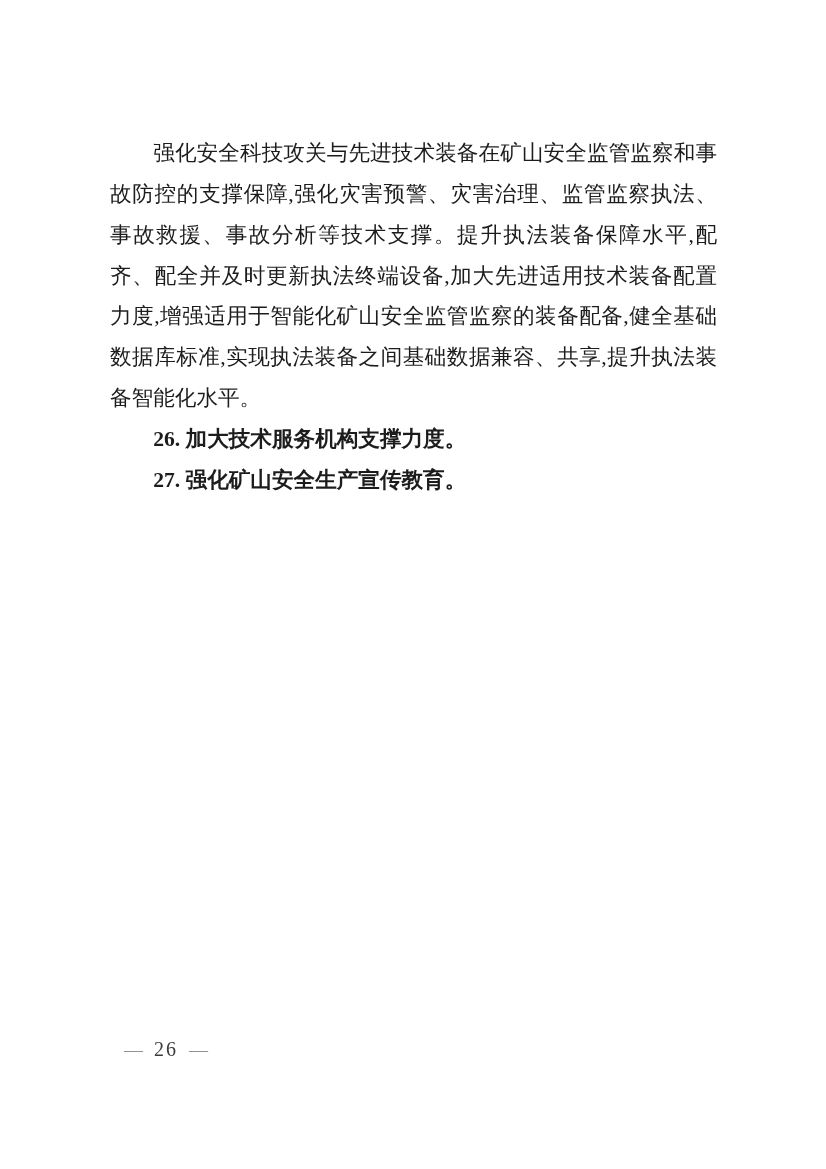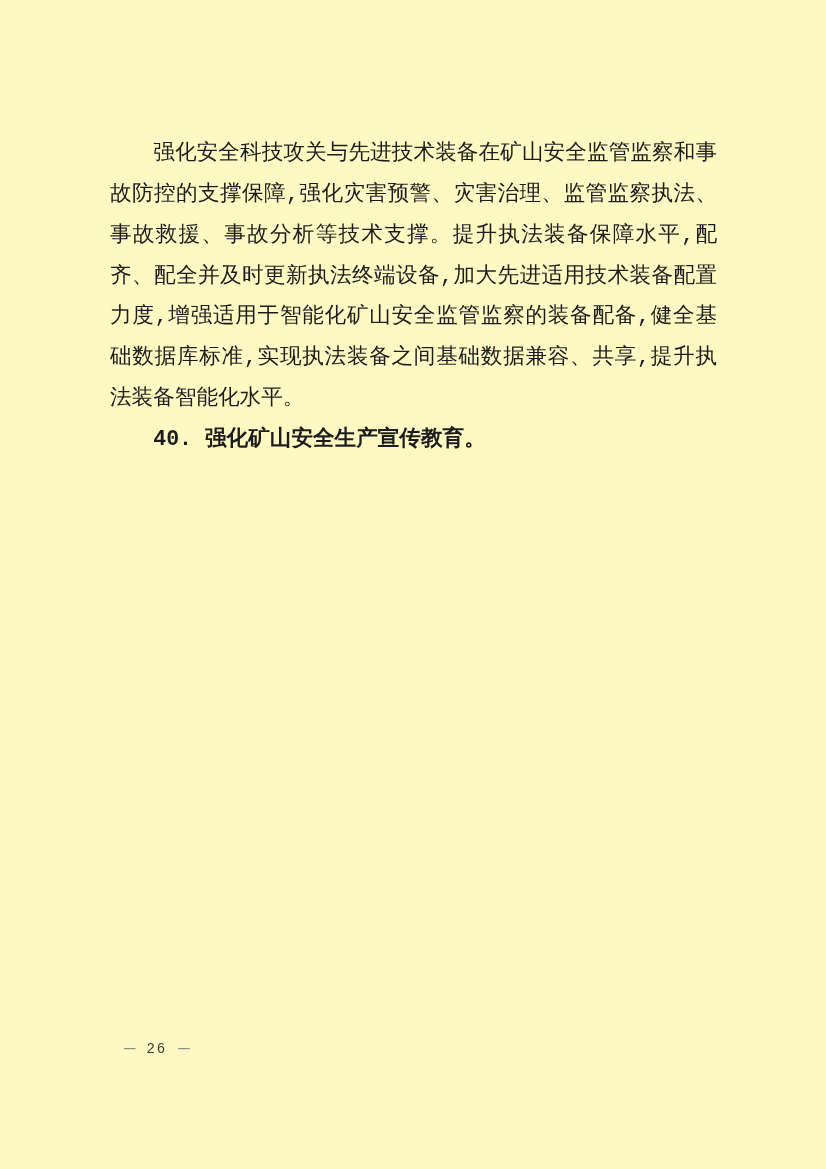--- a/index.html
+++ b/index.html
@@ -6,23 +6,23 @@
   html, body {
     margin: 0;
     padding: 0;
     background: #e8e8e8;
   }
   .page {
     position: relative;
     width: 826px;
     height: 1169px;
     margin: 0 auto;
-    background: #fef9c3;
+    background: #ffffff;
     color: #1c1c1c;
-    font-family: Liberation Mono, monospace;
+    font-family: Liberation Serif, serif;
     overflow: hidden;
   }
   .content {
     position: absolute;
     left: 110px;
     top: 133px;
     width: 607px;
   }
   .para, .heading {
     margin: 0;
@@ -46,32 +46,33 @@
     gap: 11px;
     font-size: 20px;
   }
   .pagefoot .dash {
     color: #8f8f8f;
     font-size: 19px;
     line-height: 1;
   }
   .pagefoot .pgnum {
     color: #3b3b3b;
-    font-size: 14px;
+    font-size: 20px;
     letter-spacing: 2px;
     line-height: 1;
   }
 </style>
 </head>
 <body>
 
 <div class="page">
   <main class="content">
     <p class="para">强化安全科技攻关与先进技术装备在矿山安全监管监察和事故防控的支撑保障,强化灾害预警、灾害治理、监管监察执法、事故救援、事故分析等技术支撑。提升执法装备保障水平,配齐、配全并及时更新执法终端设备,加大先进适用技术装备配置力度,增强适用于智能化矿山安全监管监察的装备配备,健全基础数据库标准,实现执法装备之间基础数据兼容、共享,提升执法装备智能化水平。</p>
-    <p class="heading">40. 强化矿山安全生产宣传教育。</p>
+    <p class="heading">26. 加大技术服务机构支撑力度。</p>
+    <p class="heading">27. 强化矿山安全生产宣传教育。</p>
   </main>
 
   <footer class="pagefoot">
     <span class="dash">—</span>
     <span class="pgnum">26</span>
     <span class="dash">—</span>
   </footer>
 </div>
 
 </body></html>

